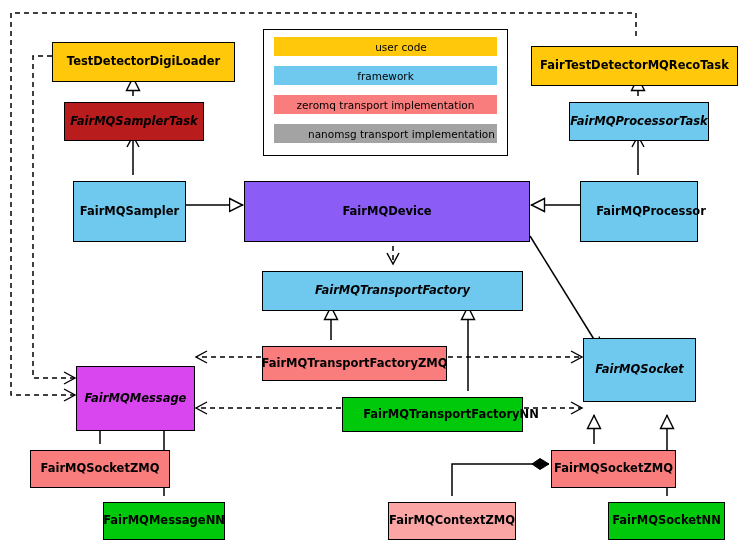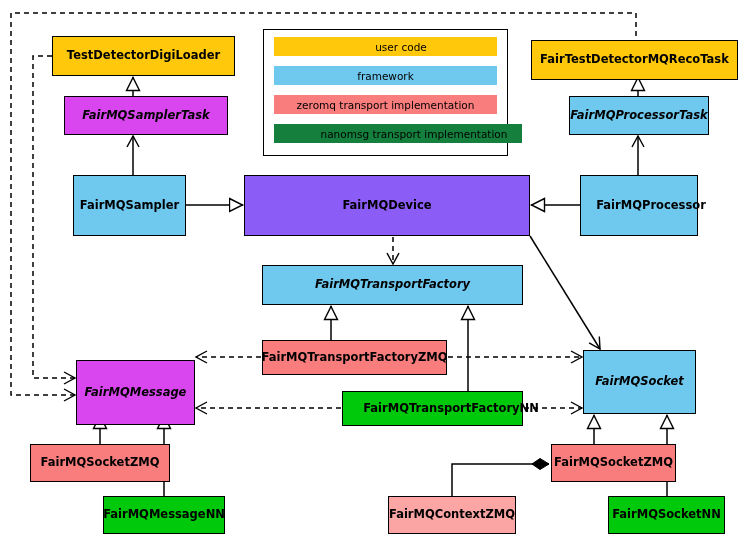--- a/index.html
+++ b/index.html
@@ -1,21 +1,21 @@
 <!DOCTYPE html>
 <html><head>
 <meta charset="utf-8">
 <style>
   html,body{margin:0;padding:0;background:#ffffff;}
   body{font-family:"DejaVu Sans",sans-serif;}
   #canvas{position:relative;width:748px;height:549px;background:#ffffff;overflow:hidden;}
   #edges{position:absolute;left:0;top:0;width:748px;height:549px;}
   .node{position:absolute;box-sizing:border-box;border:1.6px solid #000;
         display:flex;align-items:center;justify-content:center;text-align:center;
-        font-size:11.5px;font-weight:bold;color:#000;line-height:1.15;}
+        font-size:11.5px;font-weight:bold;color:#000;line-height:1.15;margin-top:6px;}
   .node.italic{font-style:italic;}
   .legend-box{position:absolute;box-sizing:border-box;border:1.6px solid #000;background:#fff;}
   .legend-row{position:absolute;box-sizing:border-box;
         display:flex;align-items:center;justify-content:center;text-align:center;
         font-size:10.5px;color:#000;font-family:"DejaVu Sans",sans-serif;}
 </style>
 </head>
 <body>
 
 <div id="canvas">
@@ -77,36 +77,36 @@
 
       <path d="M452,496 L452,464 L549,464" marker-end="url(#blackDiamond)"></path>
     </g>
   </svg>
 
   <div class="legend-box" id="legend-box" style="left:263px;top:29px;width:245px;height:127px;"></div>
   <div id="legend-rows">
       <div class="legend-row" style="left: 274px; top: 37px; width: 223px; height: 19px; background: rgb(255, 200, 10); padding-left: 31px;">user code</div>
       <div class="legend-row" style="left: 274px; top: 66px; width: 223px; height: 19px; background: rgb(111, 201, 239);">framework</div>
       <div class="legend-row" style="left: 274px; top: 95px; width: 223px; height: 19px; background: rgb(250, 125, 125);">zeromq transport implementation</div>
-      <div class="legend-row" style="left: 274px; top: 124px; width: 248px; height: 19px; background: #15803d; padding-left: 32px;">nanomsg transport implementation</div>
+      <div class="legend-row" style="left: 274px; top: 124px; width: 223px; height: 19px; background: #a3a3a3; padding-left: 32px;">nanomsg transport implementation</div>
     </div>
 
   <div id="nodes">
       <div class="node" style="left: 52px; top: 36px; width: 183px; height: 40px; background: rgb(255, 200, 10);">TestDetectorDigiLoader</div>
       <div class="node" style="left: 531px; top: 40px; width: 207px; height: 40px; background: rgb(255, 200, 10);">FairTestDetectorMQRecoTask</div>
-      <div class="node italic" style="left: 64px; top: 96px; width: 164px; height: 39px; background: #d946ef;">FairMQSamplerTask</div>
+      <div class="node italic" style="left: 64px; top: 96px; width: 140px; height: 39px; background: #b91c1c;">FairMQSamplerTask</div>
       <div class="node italic" style="left: 569px; top: 96px; width: 140px; height: 39px; background: rgb(111, 201, 239);">FairMQProcessorTask</div>
       <div class="node" style="left: 73px; top: 175px; width: 113px; height: 61px; background: rgb(111, 201, 239);">FairMQSampler</div>
       <div class="node" style="left: 244px; top: 175px; width: 286px; height: 61px; background: #8b5cf6;">FairMQDevice</div>
       <div class="node" style="left: 580px; top: 175px; width: 118px; height: 61px; background: rgb(111, 201, 239); padding-left: 24px;">FairMQProcessor</div>
       <div class="node italic" style="left: 262px; top: 265px; width: 261px; height: 40px; background: rgb(111, 201, 239);">FairMQTransportFactory</div>
       <div class="node" style="left: 262px; top: 340px; width: 185px; height: 35px; background: rgb(250, 125, 125);">FairMQTransportFactoryZMQ</div>
       <div class="node" style="left: 342px; top: 391px; width: 181px; height: 35px; background: rgb(0, 200, 10); padding-left: 37px;">FairMQTransportFactoryNN</div>
       <div class="node italic" style="left: 76px; top: 360px; width: 119px; height: 65px; background: #d946ef;">FairMQMessage</div>
-      <div class="node italic" style="left: 583px; top: 350px; width: 113px; height: 64px; background: rgb(111, 201, 239); text-align: center;">FairMQSocket</div>
+      <div class="node italic" style="left: 583px; top: 332px; width: 113px; height: 64px; background: rgb(111, 201, 239); text-align: center;">FairMQSocket</div>
       <div class="node" style="left: 30px; top: 444px; width: 140px; height: 38px; background: rgb(250, 125, 125);">FairMQSocketZMQ</div>
       <div class="node" style="left: 103px; top: 496px; width: 122px; height: 38px; background: rgb(0, 200, 10);">FairMQMessageNN</div>
       <div class="node" style="left: 551px; top: 444px; width: 125px; height: 38px; background: rgb(250, 125, 125);">FairMQSocketZMQ</div>
       <div class="node" style="left: 608px; top: 496px; width: 117px; height: 38px; background: rgb(0, 200, 10);">FairMQSocketNN</div>
       <div class="node" style="left: 388px; top: 496px; width: 128px; height: 38px; background: #fca5a5;">FairMQContextZMQ</div>
     </div>
 
 </div>
 
 </body></html>

